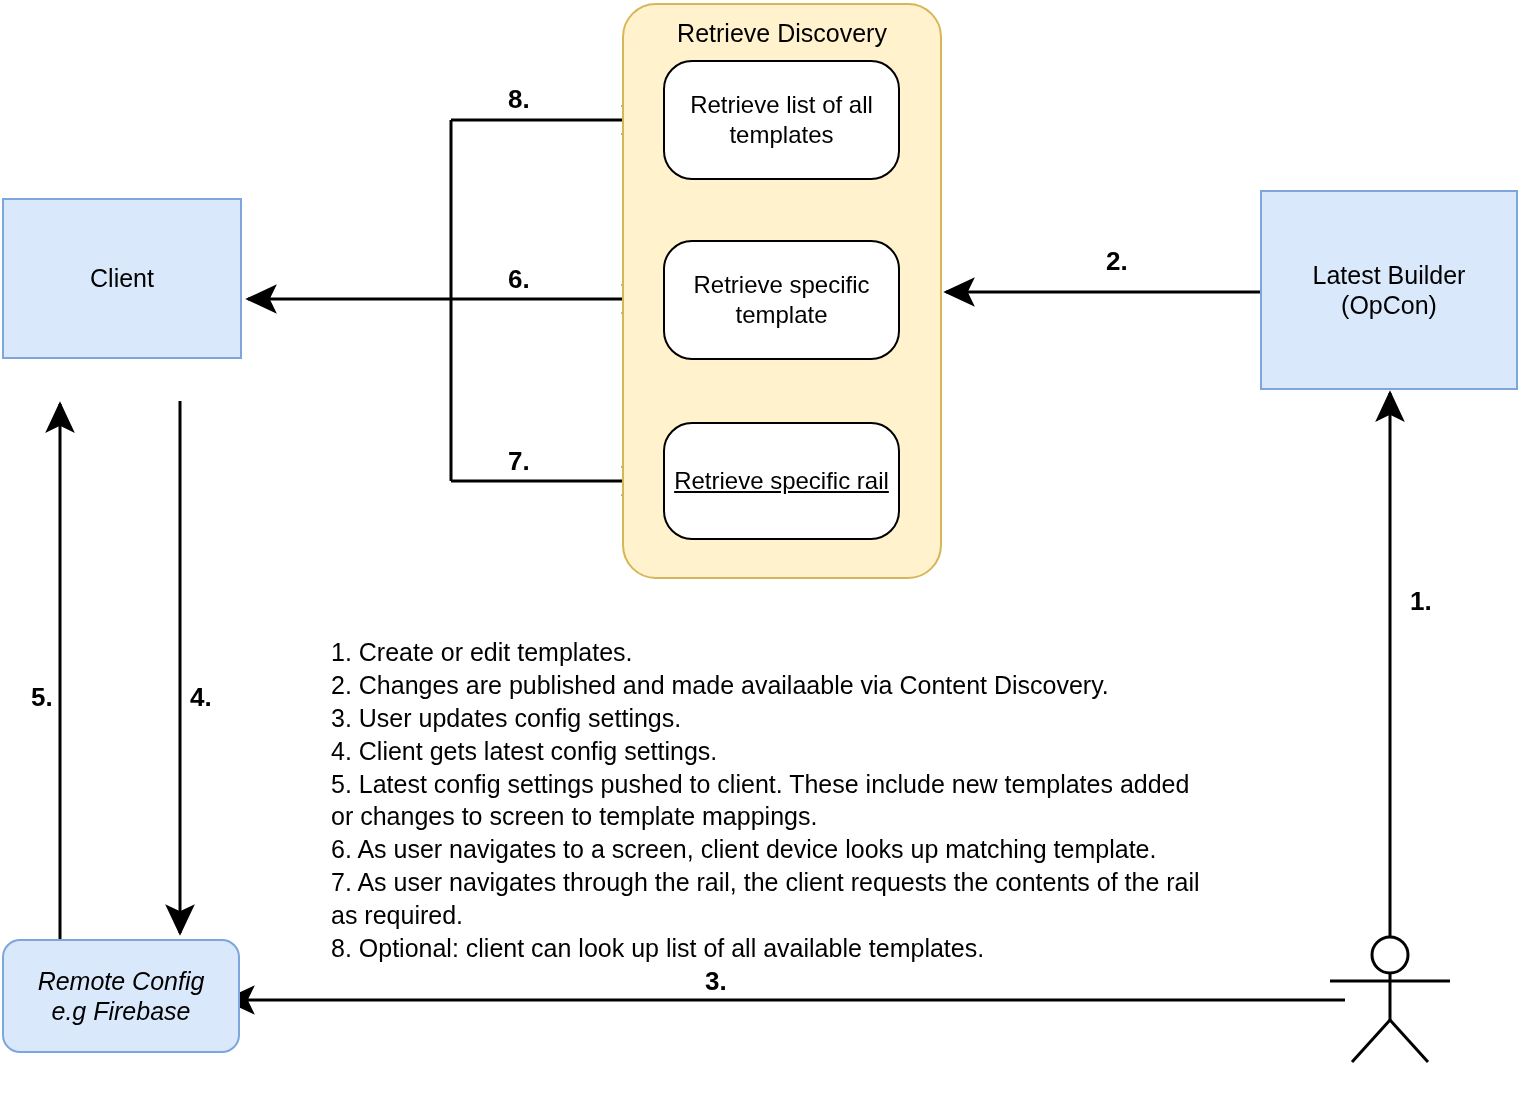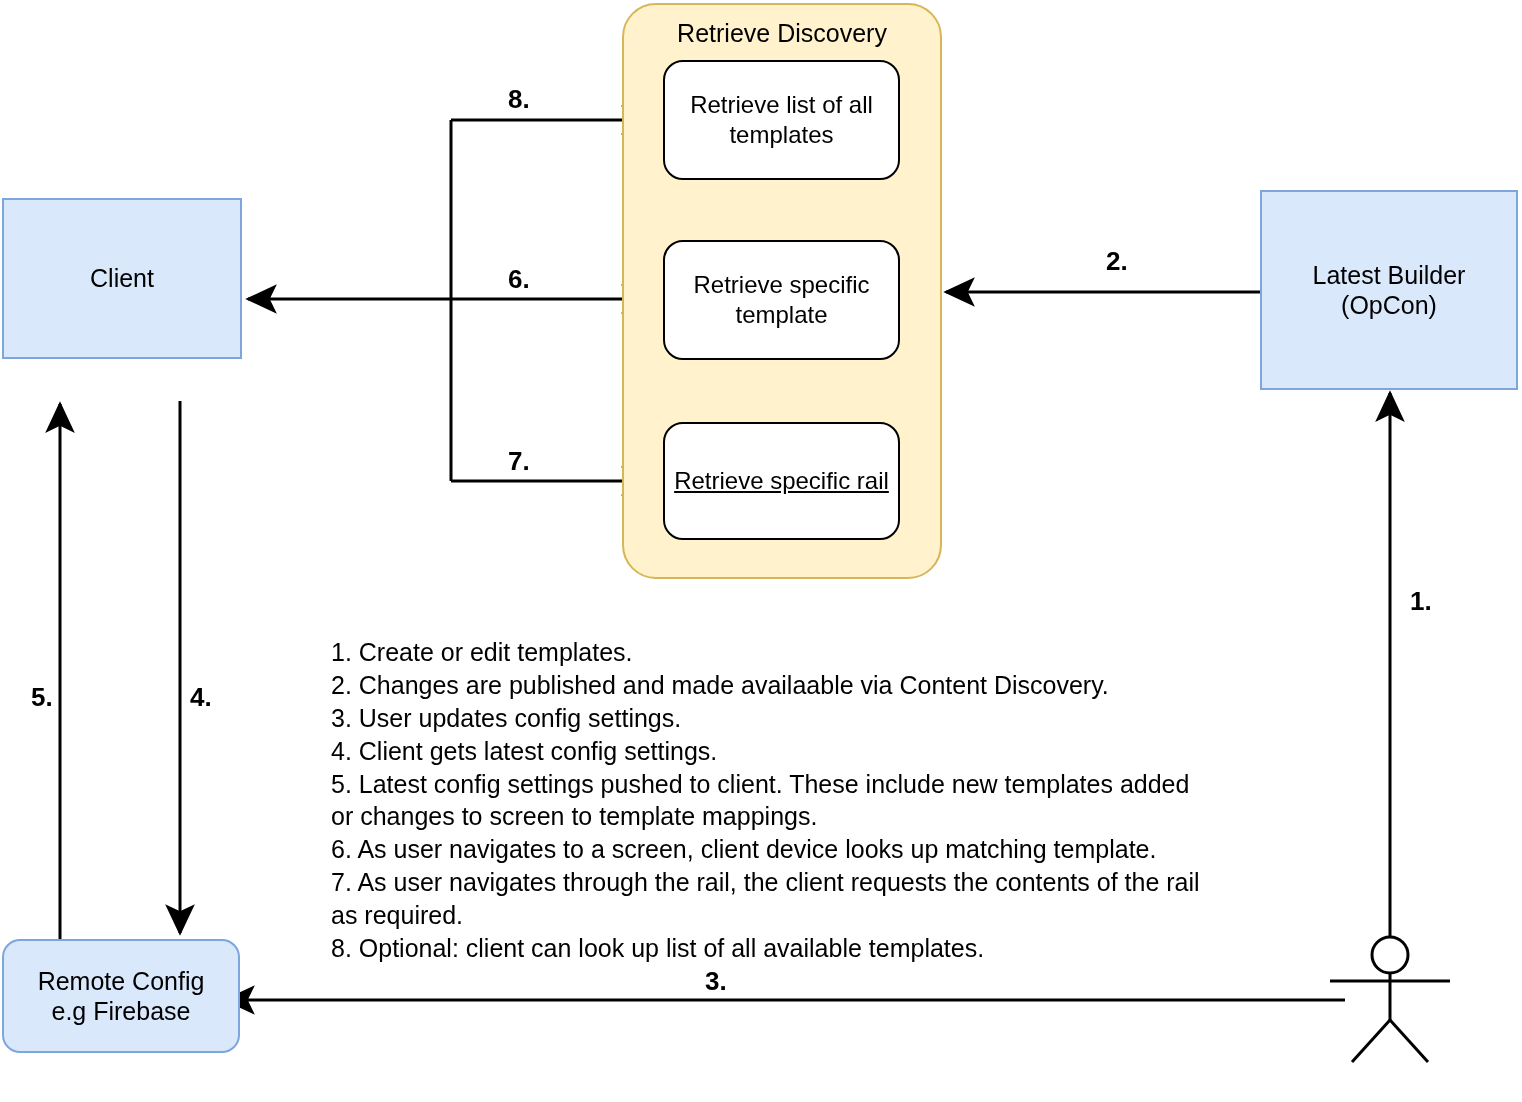--- a/index.html
+++ b/index.html
@@ -40,39 +40,40 @@
   .node-blue {
     background: #dae8fc;
     border: 2px solid #7ea6dd;
     font-size: 25px;
   }
   .node-blue-round {
     background: #dae8fc;
     border: 2px solid #7ea6dd;
     border-radius: 18px;
     font-size: 25px;
+    font-style: italic;
   }
   .group-box {
     position: absolute;
     box-sizing: border-box;
     background: #fff2cc;
     border: 2px solid #d6b656;
     border-radius: 34px;
   }
   .group-title {
     position: absolute;
     width: 100%;
     text-align: center;
     font-size: 25px;
     line-height: 1;
   }
   .node-white {
     background: #ffffff;
     border: 2px solid #000000;
-    border-radius: 20px;
+    border-radius: 29px;
     font-size: 24px;
     line-height: 1.25;
   }
 
   
   .step-num {
     position: absolute;
     font-size: 26px;
     font-weight: bold;
     line-height: 1;

